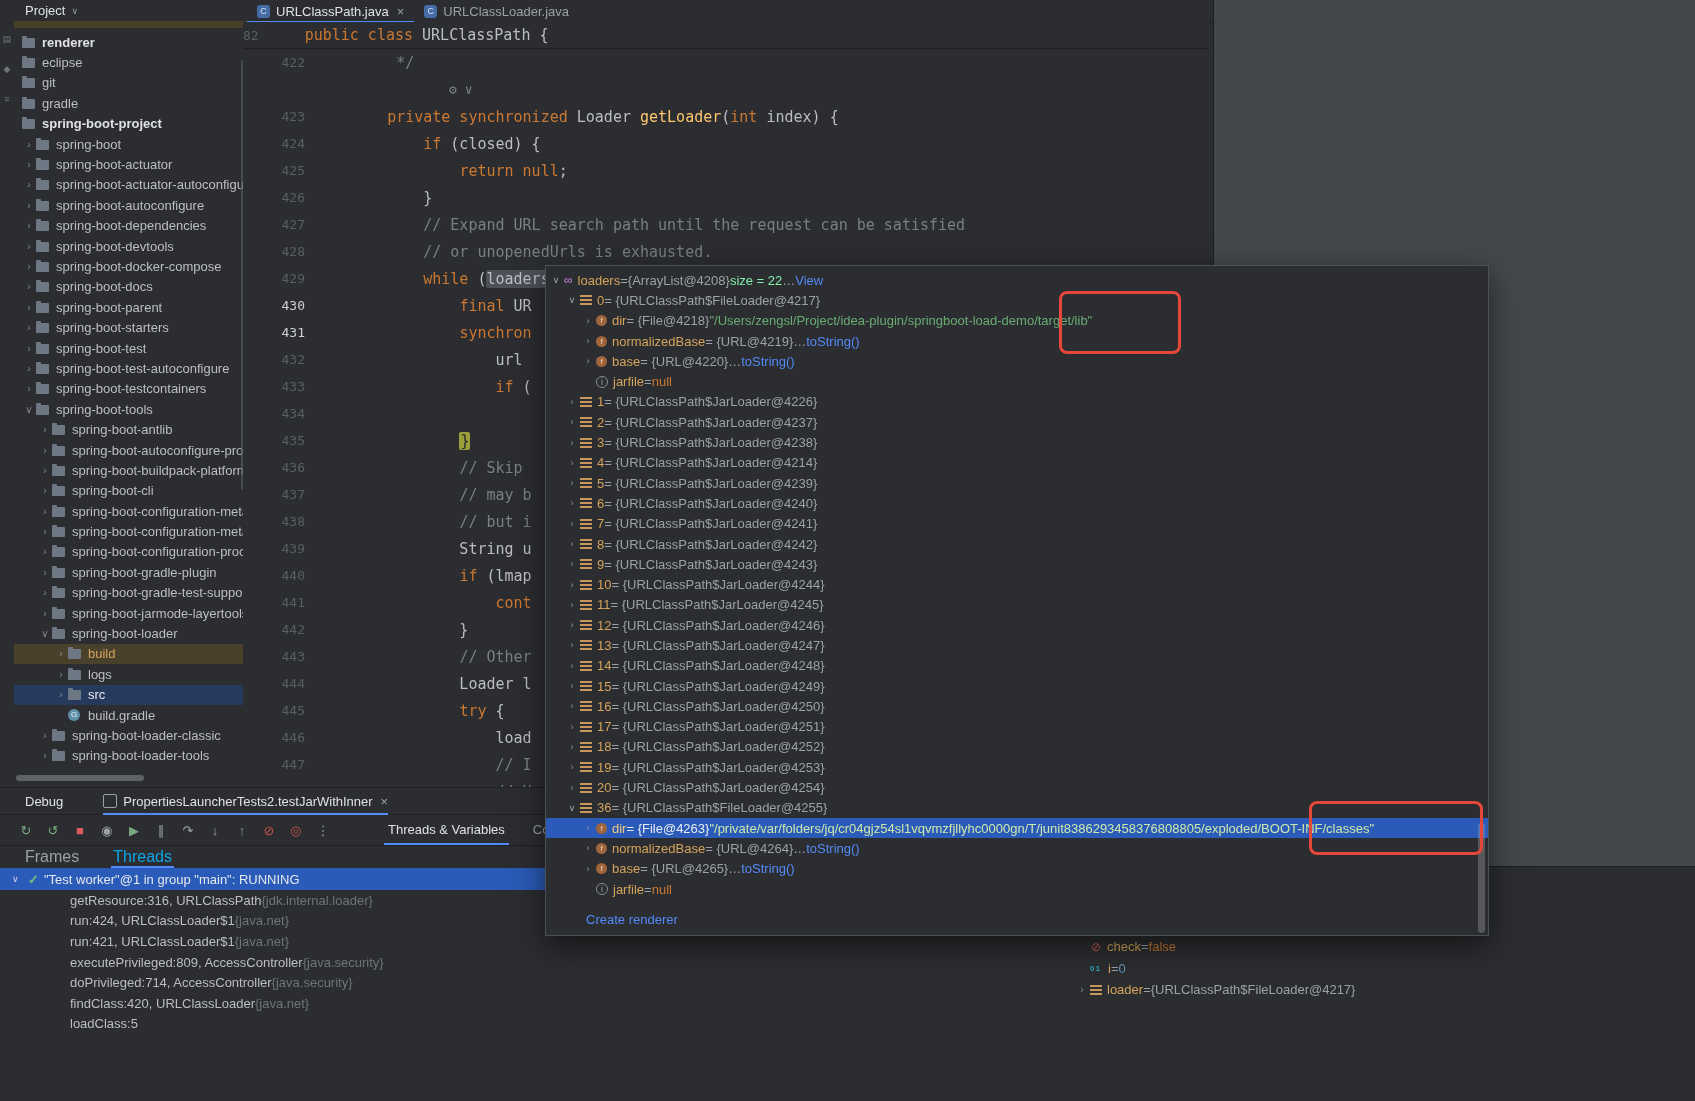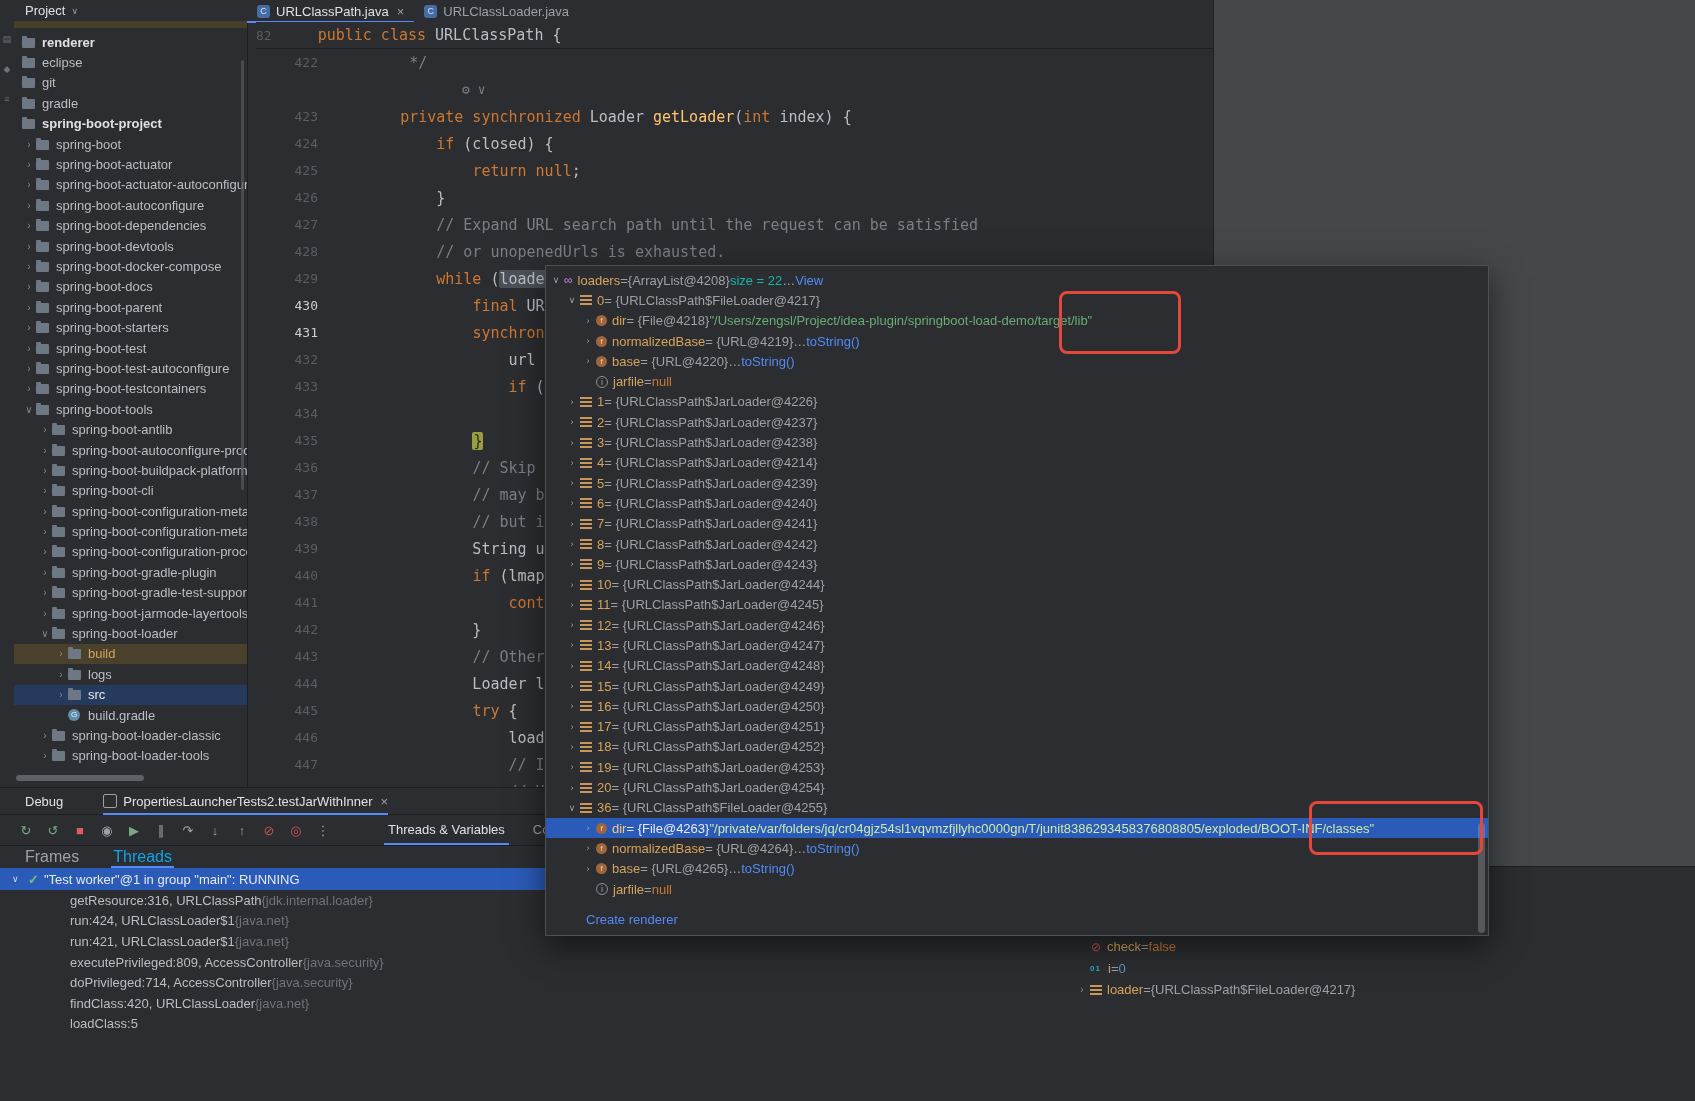--- a/index.html
+++ b/index.html
@@ -32,21 +32,21 @@
 
   
   #editor-tabs{position:absolute;left:247px;top:0;width:966px;height:22px;background:#2B2D30;border-bottom:1px solid #1E1F22;display:flex}
   .etab{display:flex;align-items:center;gap:6px;padding:0 10px;color:#9DA0A6;position:relative;height:22px}
   .etab.active{color:#DFE1E5}
   .etab.active::after{content:"";position:absolute;left:0;right:0;bottom:-1px;height:2px;background:#548AF7}
   .icn-class{width:13px;height:13px;border-radius:3px;background:#456CA6;color:#D6E4F5;font-size:9px;line-height:13px;text-align:center;flex:none}
   .etab-close{color:#9DA0A6;font-size:13px;margin-left:2px}
 
   
-  #editor{position:absolute;left:256px;top:22px;width:966px;height:765px;background:#2B2D30;overflow:hidden;
+  #editor{position:absolute;left:243px;top:22px;width:966px;height:765px;background:#2B2D30;overflow:hidden;
           font-family:"DejaVu Sans Mono","Liberation Mono",monospace;font-size:15px}
   .cl{height:27px;display:flex;align-items:center}
   #sticky-line{height:26px;border-bottom:1px solid #1E1F22;display:flex;align-items:center;background:#2B2D30}
   .gut{width:62px;flex:none;text-align:right;color:#5A5E63;font-size:13px}
   .gut.hot{color:#CCCED1}
   .code{margin-left:46px;white-space:pre;color:#BCBEC4}
   .sy-k{color:#CC7832}.sy-d{color:#BCBEC4}.sy-c{color:#7A7E85}.sy-m{color:#FFC66D}.sy-n{color:#6897BB}
   .sy-hl{background:#4C5058;border-radius:2px}
   .sy-bh{background:#9A9E3C;color:#26282B;border-radius:2px;padding:0 1px}
   .inlay{margin-left:144px;color:#7A7E85;font-size:13px}
@@ -93,21 +93,21 @@
   #popup{position:absolute;left:545px;top:265px;width:944px;height:671px;background:#2B2D30;
          border:1px solid #4D5055;box-shadow:0 10px 30px rgba(0,0,0,.55);z-index:5;box-sizing:border-box}
   #popup-rows{padding-top:4px}
   .prow{height:20.3px;display:flex;align-items:center;white-space:nowrap;overflow:hidden;padding-right:10px}
   .prow .chv{width:16px;flex:none;text-align:center;color:#9DA0A6;font-size:9px}
   .prow.sel{background:#2B5BB8}
   .prow.sel .pp-vl{color:#E8ECF2}
   .prow.sel .pp-st{color:#CDE8AC}
   .prow.sel .pp-nm{color:#F2C97C}
   .pp-nm{color:#D5A45C}.pp-vl{color:#9DA0A6}.pp-st{color:#6AAB73}.pp-ln{color:#548AF7}
-  .pp-dm{color:#9DA0A6}.pp-kw{color:#CC7832}.pp-pl{color:#14b8a6}.pp-nu{color:#6897BB}
+  .pp-dm{color:#9DA0A6}.pp-kw{color:#CC7832}.pp-pl{color:#86efac}.pp-nu{color:#6897BB}
   #popup-footer{position:absolute;left:40px;bottom:8px;color:#548AF7}
   #popup-sb{position:absolute;right:3px;top:557px;width:7px;height:110px;background:rgba(166,170,175,.35);border-radius:4px}
 
   
   .red-box{position:absolute;border:3px solid #E5473B;border-radius:8px;z-index:9}
   #red-box-1{left:1059px;top:291px;width:116px;height:57px}
   #red-box-2{left:1309px;top:801px;width:168px;height:48px}
 </style>
 </head>
 <body>

